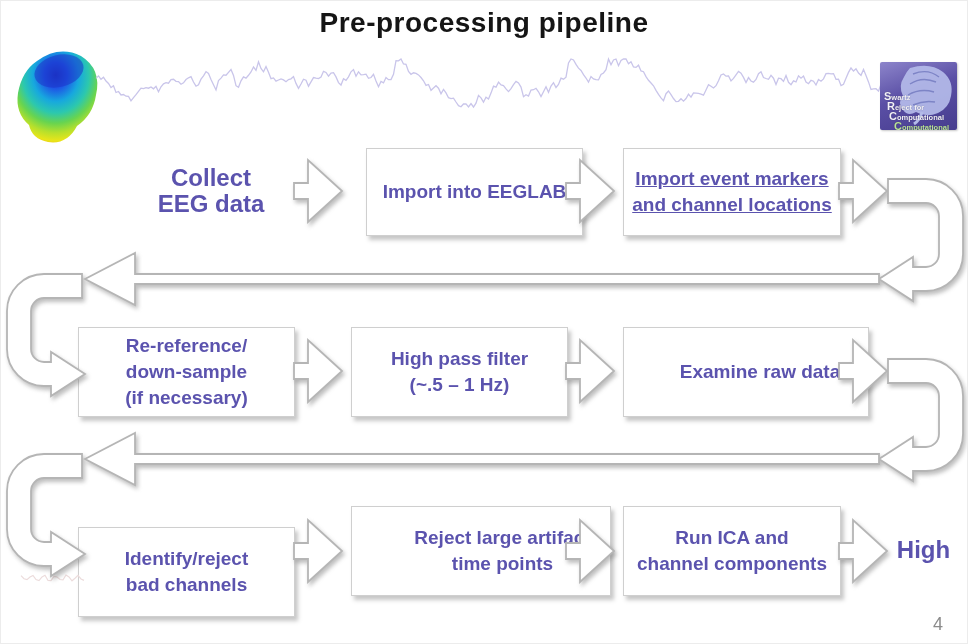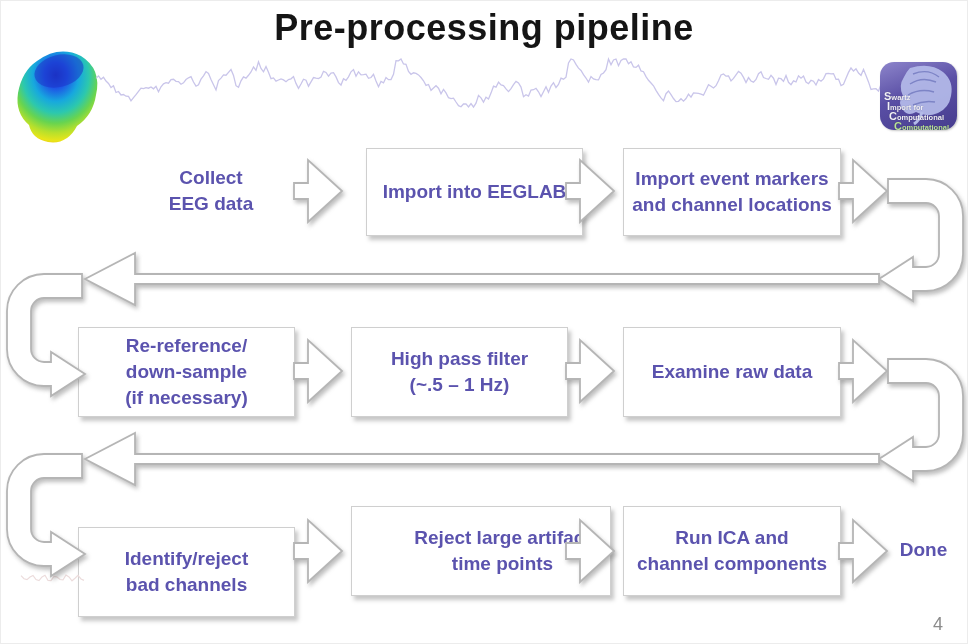--- a/index.html
+++ b/index.html
@@ -3,47 +3,47 @@
 <meta charset="utf-8">
 <style>
   html,body { margin:0; padding:0; background:#fff; }
   .slide {
     position:relative; width:968px; height:644px; overflow:hidden;
     background:#ffffff; border:1px solid #ececec; box-sizing:border-box;
     font-family:"Liberation Sans", sans-serif;
   }
   .title {
     position:absolute; top:6px; left:0; right:0; margin:0;
-    text-align:center; font-size:36px; font-weight:bold; color:#151515;
+    text-align:center; font-size:28px; font-weight:bold; color:#151515;
     letter-spacing:0.5px;
   }
   .decor { position:absolute; left:0; top:0; z-index:3; pointer-events:none; }
   .arrow  { fill:#ffffff; stroke:#b5b5b5; stroke-width:1.8; }
   .shadowed { filter: drop-shadow(2px 3px 2px rgba(110,110,110,0.45)); }
   .box {
     position:absolute; z-index:2; background:#ffffff;
     border:1px solid #cfcfcf; box-shadow:3px 4px 4px rgba(130,130,130,0.45);
     display:flex; align-items:center; justify-content:center;
     text-align:center; white-space:pre-line;
     color:var(--accent,#5B53AE); font-weight:bold; font-size:19px; line-height:26px;
   }
   .flowlabel {
     position:absolute; z-index:2;
     display:flex; align-items:center; justify-content:center;
     text-align:center; white-space:pre-line;
-    color:var(--accent,#5B53AE); font-weight:bold; font-size:19px; line-height:26px;
+    color:var(--accent,#5B53AE); font-weight:bold; font-size:24px; line-height:26px;
   }
   .pagenum {
     position:absolute; right:24px; bottom:8px; z-index:4;
     color:#8c8c8c; font-size:18px;
   }
   .logo {
     position:absolute; left:879px; top:61px; width:77px; height:68px; z-index:4;
     background:linear-gradient(160deg,#8d85cb 0%, #5a4fa5 45%, #463c8e 100%);
-    border-radius:14px; overflow:hidden;
+    border-radius:2px; overflow:hidden;
     box-shadow:1px 1px 2px rgba(120,120,120,0.4);
   }
   .logo svg { position:absolute; left:0; top:0; }
   .logo-text { position:absolute; left:4px; top:30px; z-index:2; }
   .logo-line {
     color:#f2f1f8; font-size:7.5px; line-height:9px; font-weight:bold;
     white-space:nowrap; text-shadow:0 0 1px rgba(0,0,0,0.4);
   }
   .logo-line::first-letter { font-size:11px; }
   .logo-line.l2 { padding-left:3px; }
@@ -117,41 +117,41 @@
   <div class="logo">
     <svg width="77" height="68" viewBox="0 0 77 68">
       <path d="M 30,6 Q 50,0 63,10 Q 74,19 71,34 Q 69,46 58,51 Q 46,56 36,50
                Q 28,55 23,48 Q 17,41 23,34 Q 18,24 24,15 Q 27,9 30,6 Z" fill="#b4bbe9" opacity="0.92"></path>
       <path d="M 33,12 Q 48,6 59,15 M 30,22 Q 42,14 56,20 M 28,33 Q 40,26 54,30
                M 33,43 Q 44,38 55,40" fill="none" stroke="#7d84c6" stroke-width="1.4"></path>
       <path d="M 42,50 Q 40,58 34,62" fill="none" stroke="#b4bbe9" stroke-width="3"></path>
     </svg>
     <div class="logo-text">
       <div class="logo-line l1">Swartz</div>
-      <div class="logo-line l2">Import for</div>
+      <div class="logo-line l2">Reject for</div>
       <div class="logo-line l3">Computational</div>
       <div class="logo-line l4">Computational</div>
     </div>
   </div>
 
   <div class="flowlabel" style="left:130px; top:147px; width:160px; height:86px;">Collect
 EEG data</div>
   <div class="box" style="left:350px; top:147px; width:215px; height:86px;margin-left:15px;">Import into EEGLAB</div>
-  <div class="box" style="left:622px; top:147px; width:216px; height:86px;">Import event markers
+  <div class="box" style="left:622px; top:147px; width:216px; height:86px;text-decoration:underline;">Import event markers
 and channel locations</div>
 
   <div class="box" style="left:77px; top:326px; width:215px; height:88px;text-align:center;">Re-reference/
 down-sample
 (if necessary)</div>
   <div class="box" style="left:350px; top:326px; width:215px; height:88px;">High pass filter
 (~.5 – 1 Hz)</div>
-  <div class="box" style="left:622px; top:326px; width:216px; height:88px;">Examine raw data</div>
+  <div class="box" style="left:622px; top:326px; width:216px; height:88px;padding-left:28px;">Examine raw data</div>
 
   <div class="box" style="left:77px; top:478px; width:215px; height:88px;margin-top:48px;">Identify/reject
 bad channels</div>
   <div class="box" style="left:350px; top:505px; width:215px; height:88px;padding-left:43px;">Reject large artifact
 time points</div>
   <div class="box" style="left:622px; top:505px; width:216px; height:88px;">Run ICA and
 channel components</div>
-  <div class="flowlabel" style="left:885px; top:505px; width:75px; height:88px;">Done</div>
+  <div class="flowlabel" style="left:885px; top:505px; width:75px; height:88px;">High</div>
 
   <div class="pagenum">4</div>
 </div>
 
 </body></html>

